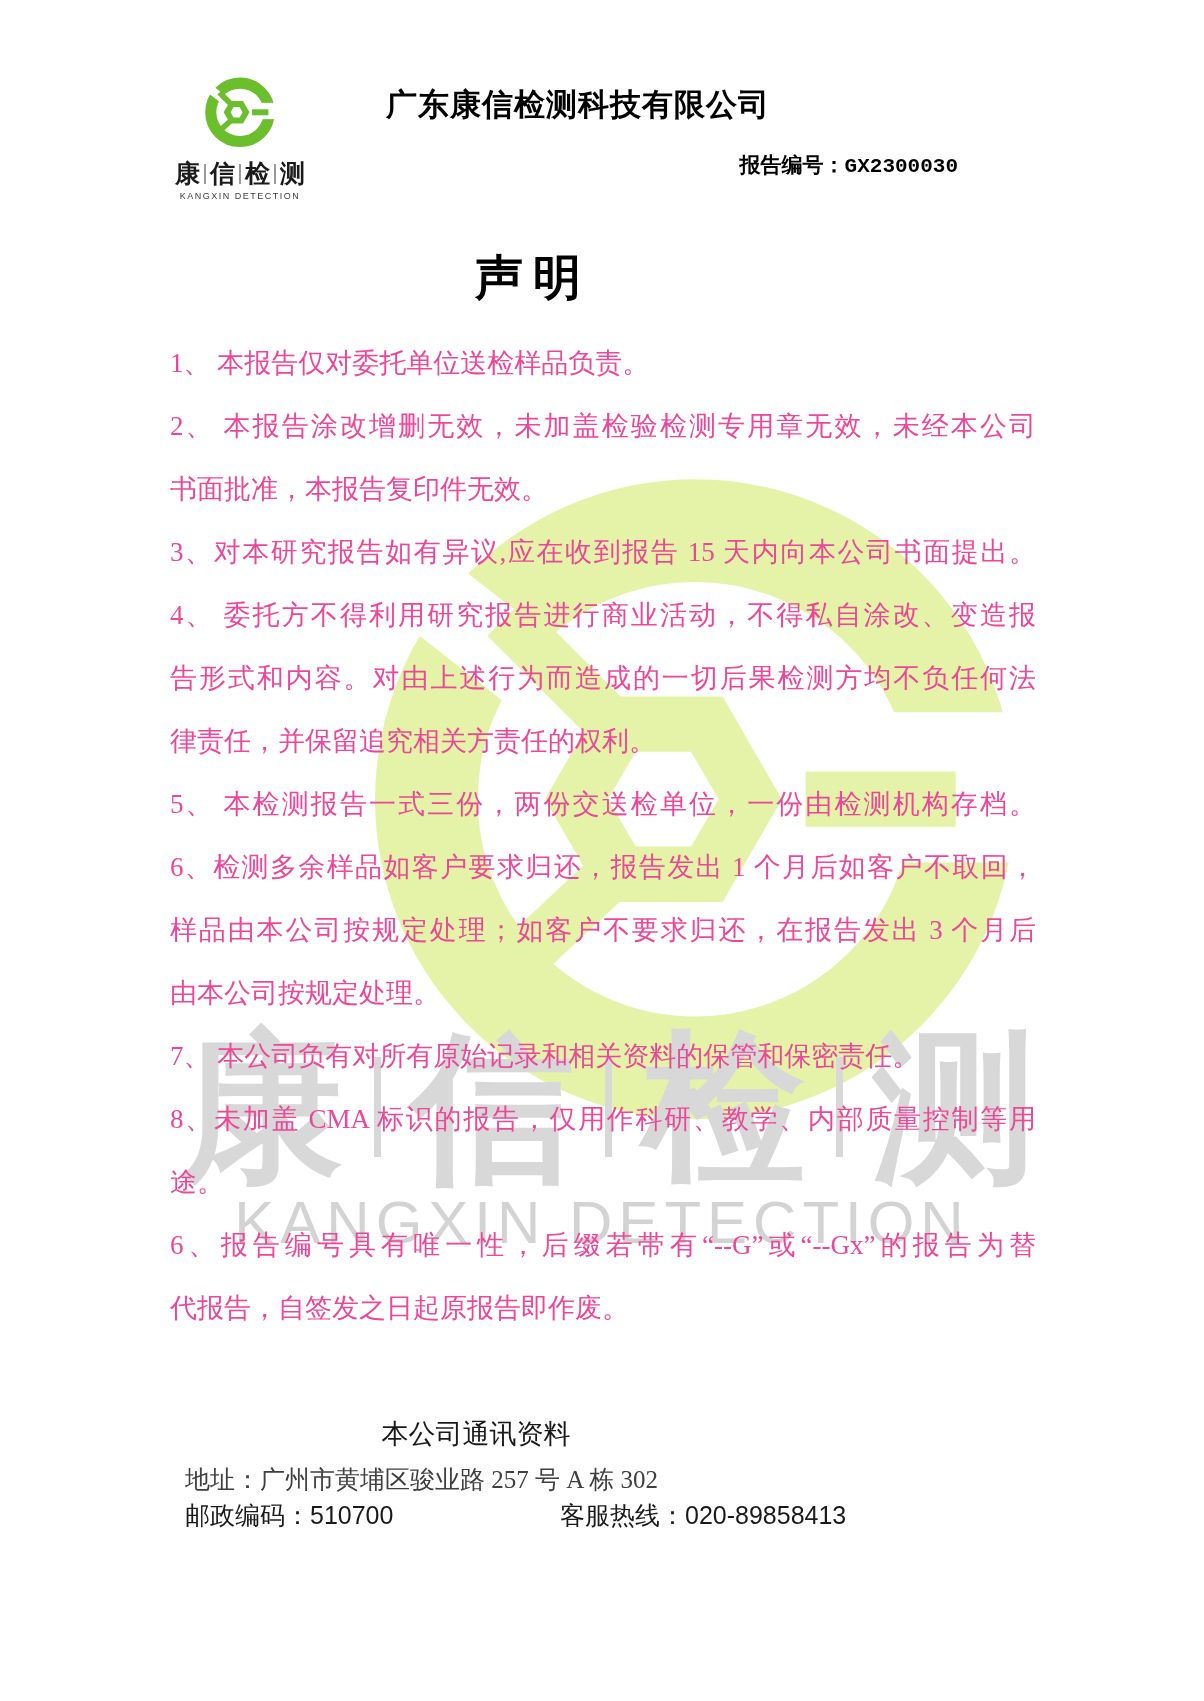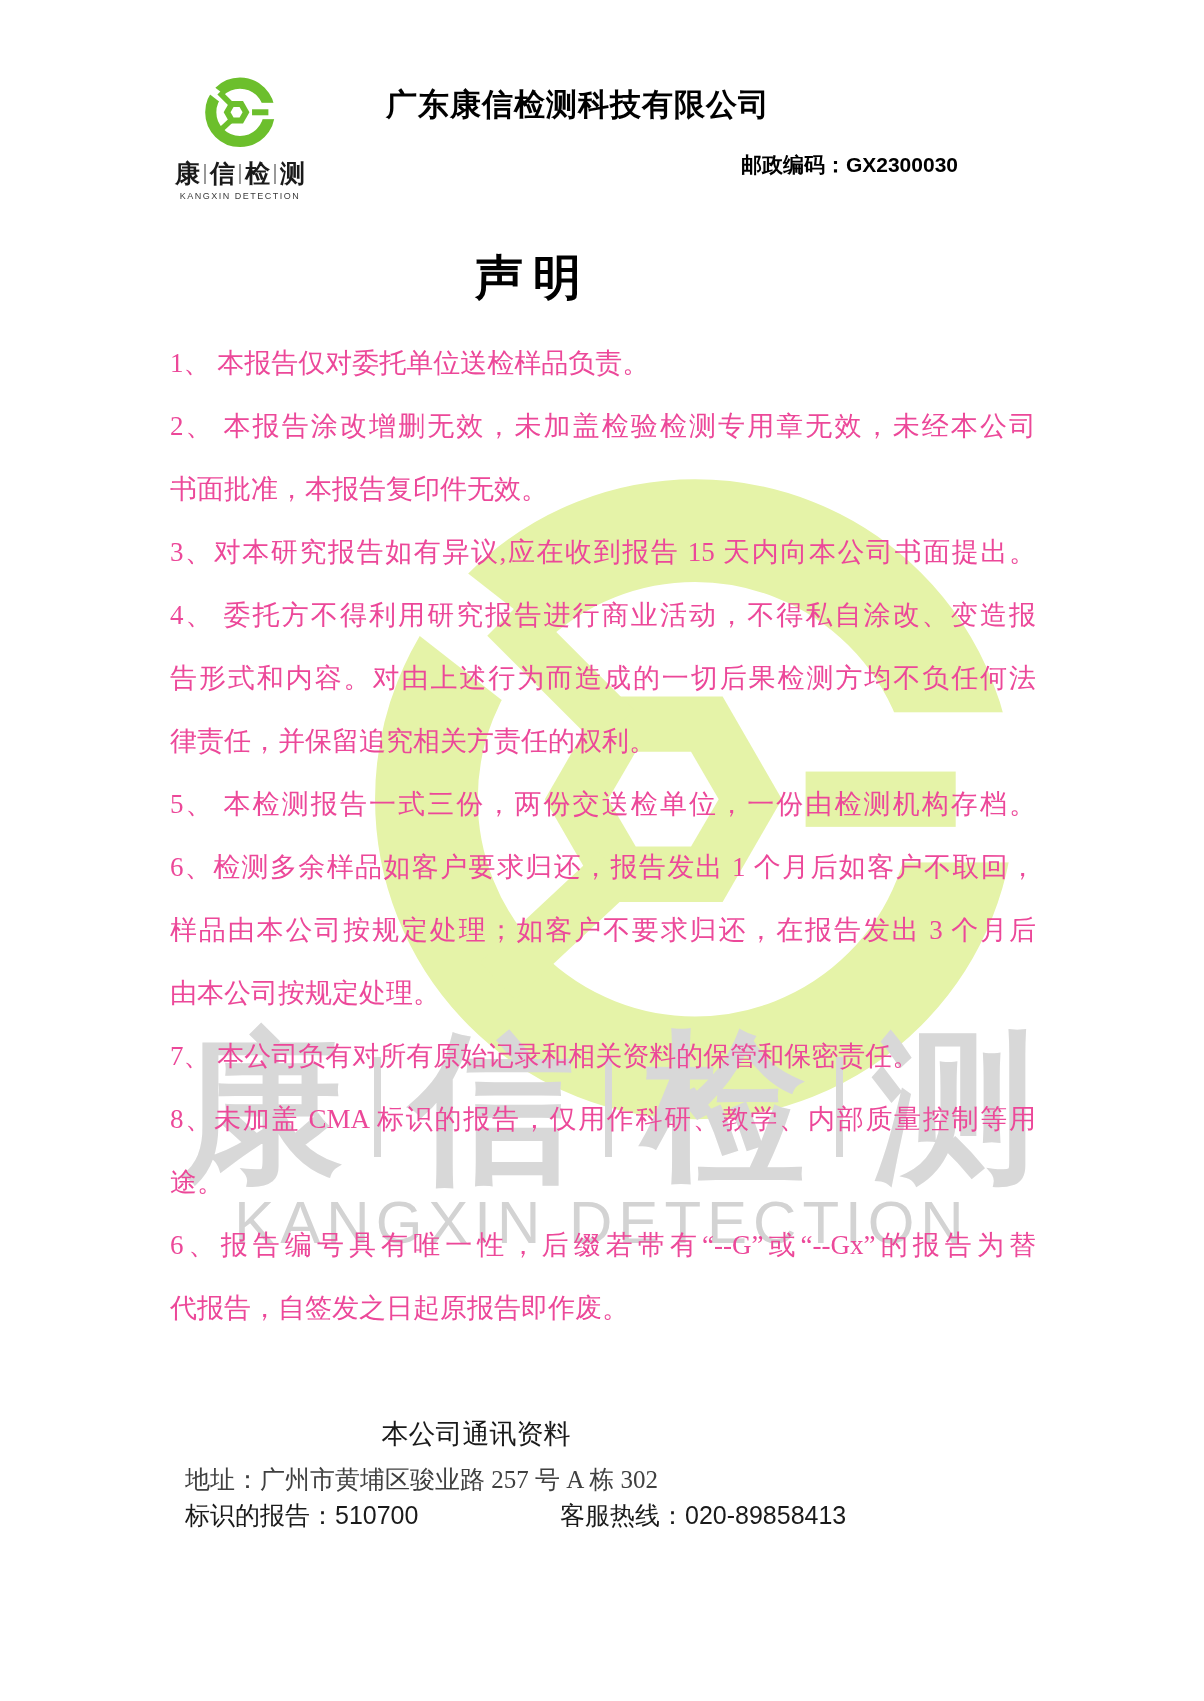--- a/index.html
+++ b/index.html
@@ -28,21 +28,21 @@
   .logo-cn .ch { font-family:"Liberation Sans","DejaVu Sans",sans-serif; font-weight:700;
                  font-size:25px; color:#1a1a1a; line-height:1.1; }
   .logo-cn .bar { width:2px; height:20px; background:#9a9a9a; margin:0 4px; }
   .logo-en { font-family:"Liberation Sans","DejaVu Sans",sans-serif; font-size:9px;
              letter-spacing:1.5px; color:#3a3a3a; margin-top:3px; }
 
   .company { position:absolute; left:0; top:84px; width:1140px; text-align:center;
              font-size:31px; font-weight:700; letter-spacing:1px; color:#000; z-index:2;padding-left:16px; }
   .report-no { position:absolute; top:151px; right:246px; font-size:21px; font-weight:700;
                color:#000; z-index:2; }
-  .report-no .num { font-family:Liberation Sans, sans-serif; }
+  .report-no .num { font-family:Liberation Mono, monospace; }
 
   .doc-title { position:absolute; left:0; top:246px; width:1056px; text-align:center;
                font-size:48px; font-weight:700; letter-spacing:10px; text-indent:10px;
                color:#000; z-index:2; }
 
   
   .body-text { position:absolute; left:170px; top:332px; width:866px; z-index:2;
                font-size:27px; color:#ec4899; }
   .bl { height:63px; line-height:63px; white-space:normal; }
   .bl.fill { text-align:justify; text-align-last:justify; }
@@ -99,21 +99,21 @@
       <span class="ch">信</span>
       <span class="bar"></span>
       <span class="ch">检</span>
       <span class="bar"></span>
       <span class="ch">测</span>
     </div>
     <div class="logo-en">KANGXIN DETECTION</div>
   </div>
 
   <div class="company">广东康信检测科技有限公司</div>
-  <div class="report-no"><span>邮政编码：</span><span class="num">GX2300030</span></div>
+  <div class="report-no"><span>报告编号：</span><span class="num">GX2300030</span></div>
 
   <div class="doc-title">声明</div>
 
   <div class="body-text">
     <div class="bl end">1、 本报告仅对委托单位送检样品负责。</div>
     <div class="bl fill">2、 本报告涂改增删无效，未加盖检验检测专用章无效，未经本公司</div>
     <div class="bl end">书面批准，本报告复印件无效。</div>
     <div class="bl fill">3、对本研究报告如有异议,应在收到报告 15 天内向本公司书面提出。</div>
     <div class="bl fill">4、 委托方不得利用研究报告进行商业活动，不得私自涂改、变造报</div>
     <div class="bl fill">告形式和内容。对由上述行为而造成的一切后果检测方均不负任何法</div>
@@ -124,16 +124,16 @@
     <div class="bl end">由本公司按规定处理。</div>
     <div class="bl end">7、 本公司负有对所有原始记录和相关资料的保管和保密责任。</div>
     <div class="bl fill">8、未加盖 CMA 标识的报告，仅用作科研、教学、内部质量控制等用</div>
     <div class="bl end">途。</div>
     <div class="bl fill">6、报告编号具有唯一性，后缀若带有“--G”或“--Gx”的报告为替</div>
     <div class="bl end">代报告，自签发之日起原报告即作废。</div>
   </div>
 
   <div class="contact-title">本公司通讯资料</div>
   <div class="addr-line"><span>地址：</span><span>广州市黄埔区骏业路 257 号 A 栋 302</span></div>
-  <div class="post-line"><span>标识的报告：</span><span class="num-sans">510700</span></div>
+  <div class="post-line"><span>邮政编码：</span><span class="num-sans">510700</span></div>
   <div class="hot-line"><span>客服热线：</span><span class="num-sans">020-89858413</span></div>
 
 </div>
 
 </body></html>

